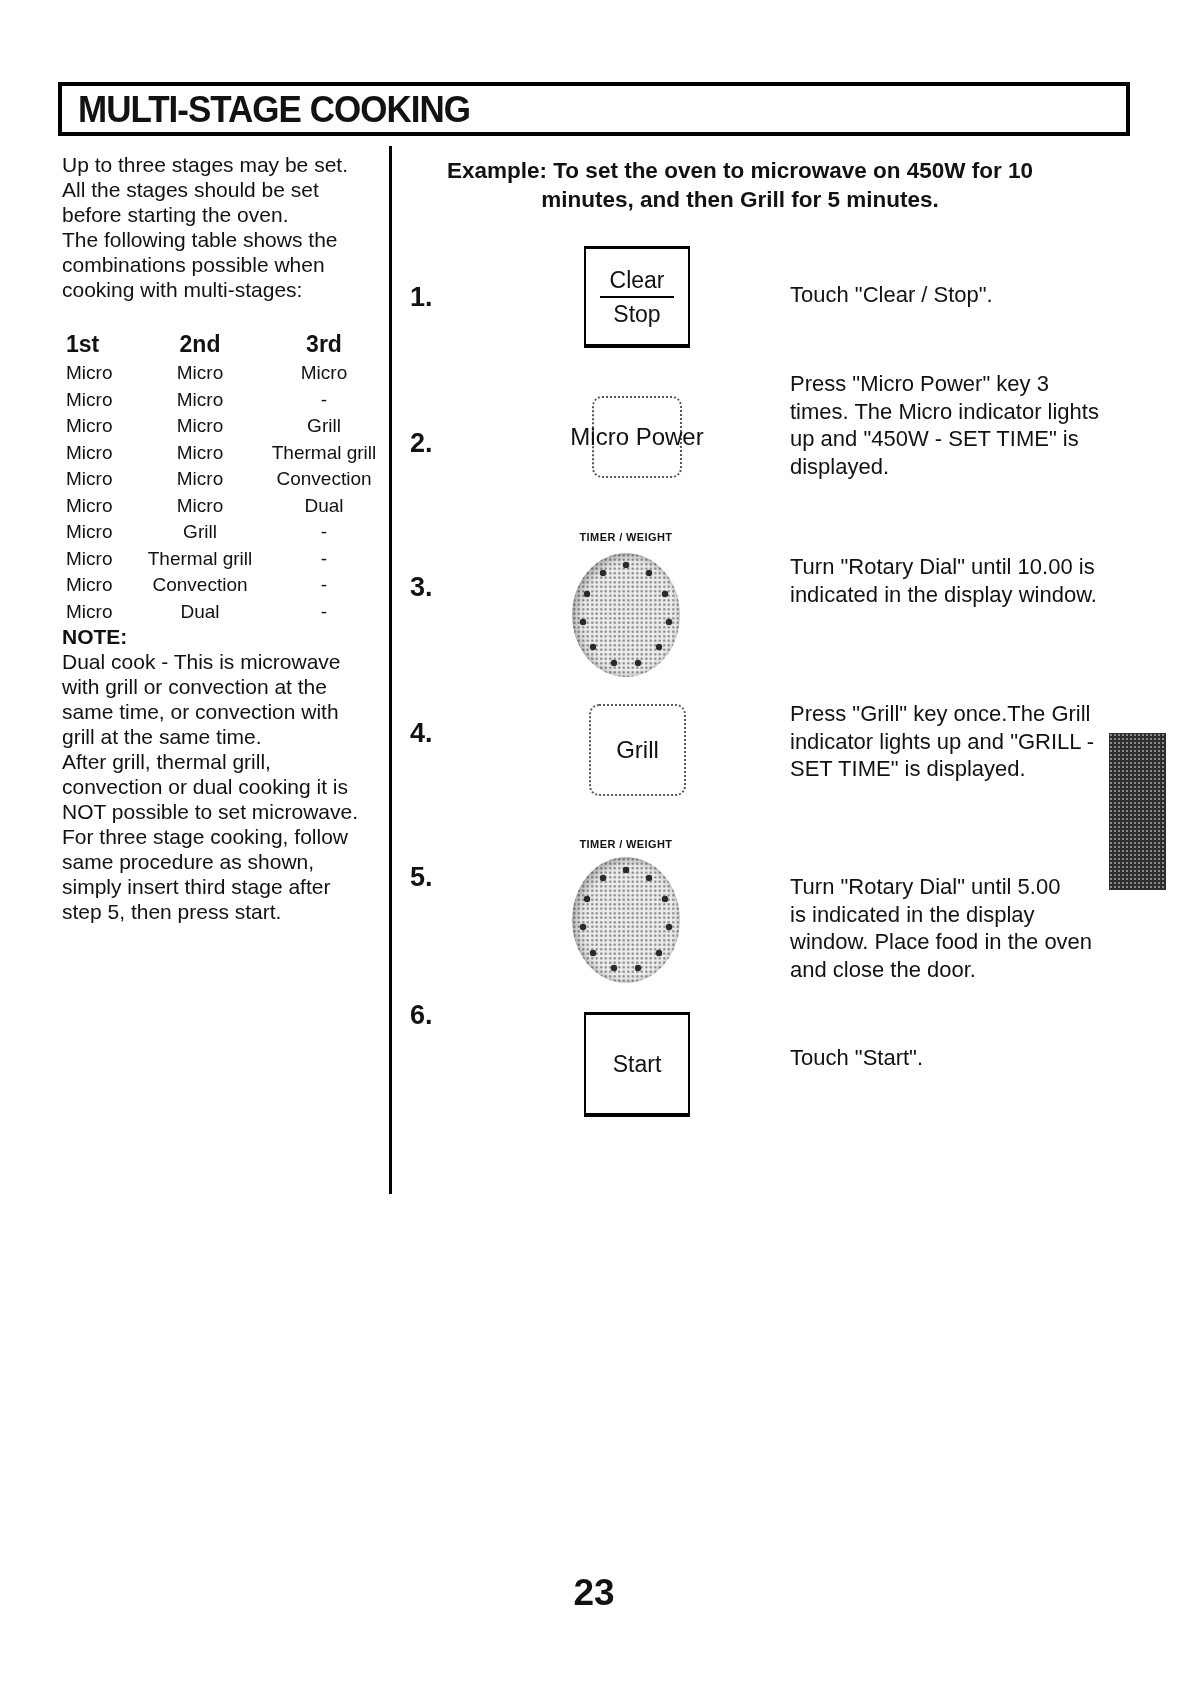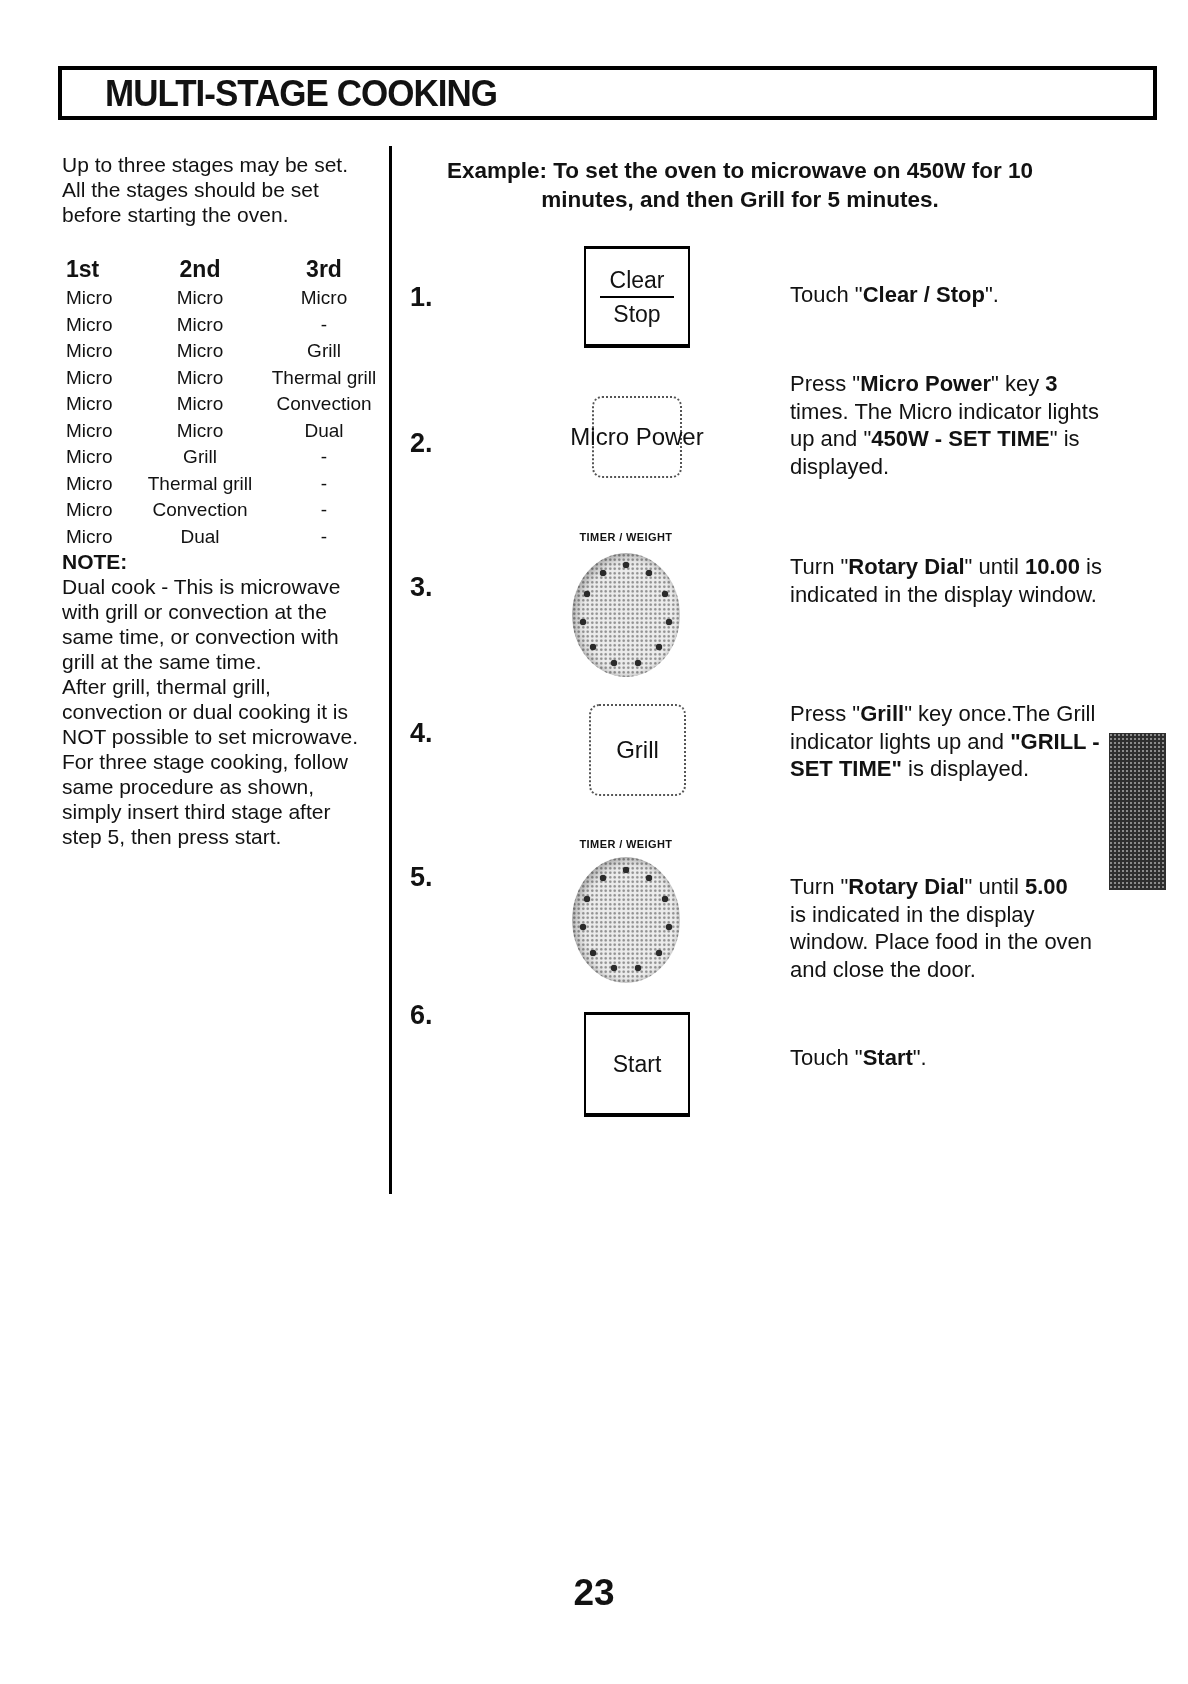--- a/index.html
+++ b/index.html
@@ -1,21 +1,21 @@
 <!DOCTYPE html>
 <html><head>
 <meta charset="utf-8">
 <style>
   html,body{margin:0;padding:0;background:#fff;}
   .page{position:relative;width:1188px;height:1684px;background:#fff;overflow:hidden;
         font-family:"Liberation Sans",sans-serif;color:#121212;}
 
   
-  .title-box{position:absolute;left:58px;top:66px;width:1064px;height:46px;
-             border:4px solid #000;display:flex;align-items:center;padding-left:27px;}
+  .title-box{position:absolute;left:58px;top:82px;width:1064px;height:46px;
+             border:4px solid #000;display:flex;align-items:center;}
   .title-box span{font-size:35px;font-weight:700;letter-spacing:-1px;padding-left:16px;
                   transform:scaleY(1.05);}
 
   
   .divider{position:absolute;left:389px;top:146px;width:3px;height:1048px;background:#000;}
 
   
   .left-col{position:absolute;left:62px;top:152px;width:312px;}
   .left-col p{margin:0;font-size:21px;line-height:25px;white-space:pre-line;}
   .p2{margin-top:23px;}
@@ -63,21 +63,21 @@
         background-size:4.5px 4.5px;
         box-shadow:inset 4px 3px 8px rgba(0,0,0,0.28), inset -1px -1px 4px rgba(0,0,0,0.12);}
   .dial .dot{position:absolute;width:6px;height:6px;border-radius:50%;background:#2a2a2a;
              transform:translate(-50%,-50%);box-shadow:0 0 1px #000;}
   .dial-label{position:absolute;left:546px;width:160px;text-align:center;
               font-size:11px;font-weight:700;letter-spacing:0.4px;}
 
   
   .desc{position:absolute;left:790px;width:350px;font-size:22px;line-height:27.5px;
         white-space:pre-line;}
-  .bd{font-weight:700;}
+  .bd{font-weight:400;}
 
   
   .side-tab{position:absolute;left:1109px;top:733px;width:57px;height:157px;
             background-color:#2e2e2e;
             background-image:radial-gradient(circle,#8a8a8a 0.9px,rgba(0,0,0,0) 1.1px);
             background-size:4px 4px;}
 
   
   .page-num{position:absolute;left:0;top:1572px;width:1188px;text-align:center;
             font-size:37px;font-weight:700;letter-spacing:0;}
@@ -90,20 +90,23 @@
   <div class="title-box">
     <span>MULTI-STAGE COOKING</span>
   </div>
 
   <div class="divider"></div>
 
   <div class="left-col">
     <p class="p2">Up to three stages may be set.</p>
     <p class="p3">All the stages should be set
 before starting the oven.</p>
+    <p class="p4">The following table shows the
+combinations possible when
+cooking with multi-stages:</p>
 
     <div class="combo-table" id="combo-table">
       <div class="thead h0">1st</div>
       <div class="thead h1">2nd</div>
       <div class="thead h2">3rd</div>
     <div class="tcell c0">Micro</div>
         <div class="tcell c1">Micro</div>
         <div class="tcell c2">Micro</div>
         <div class="tcell c0">Micro</div>
         <div class="tcell c1">Micro</div>

